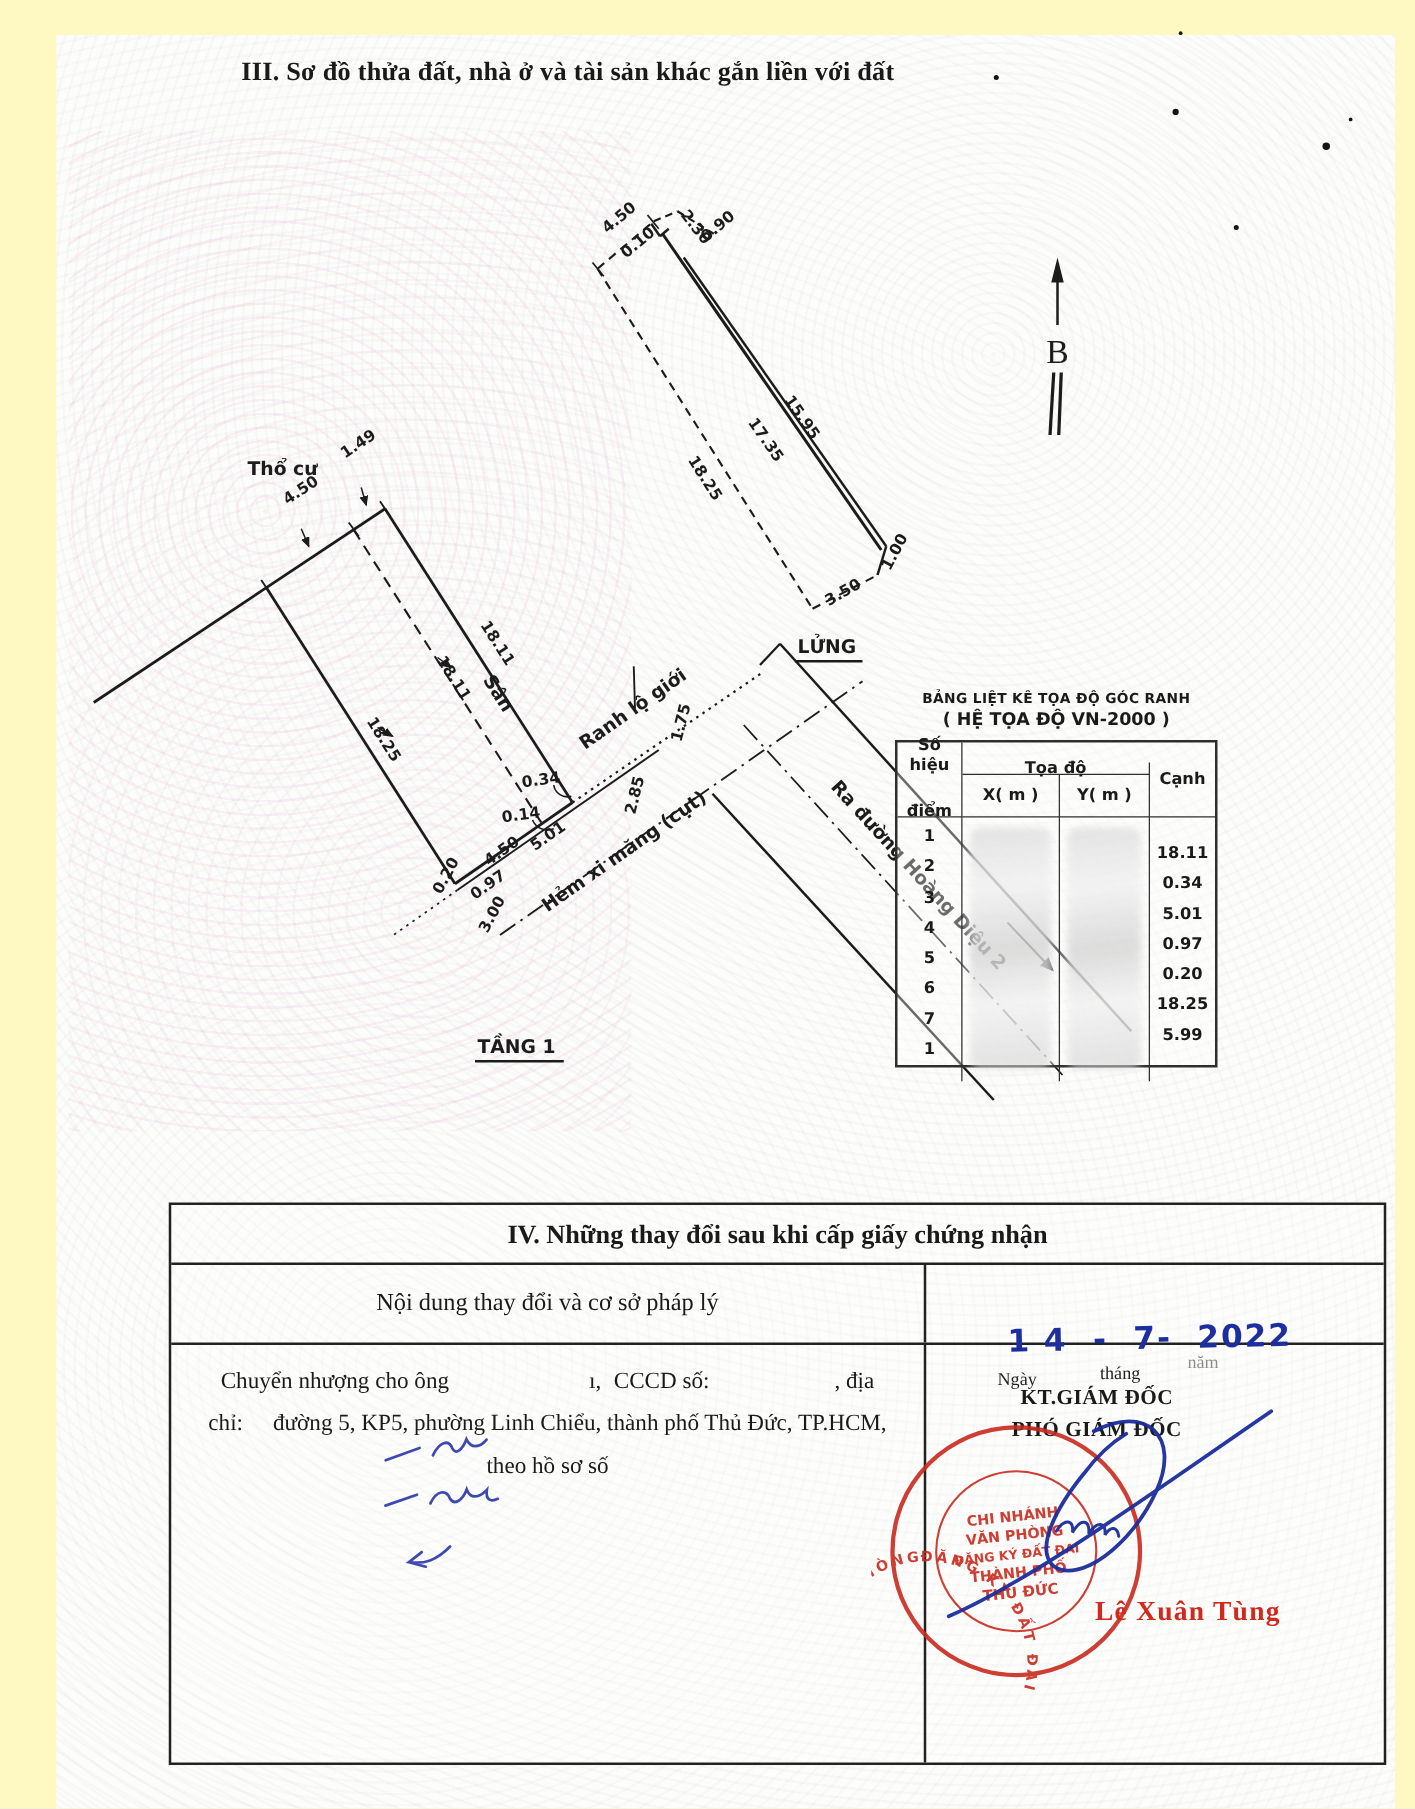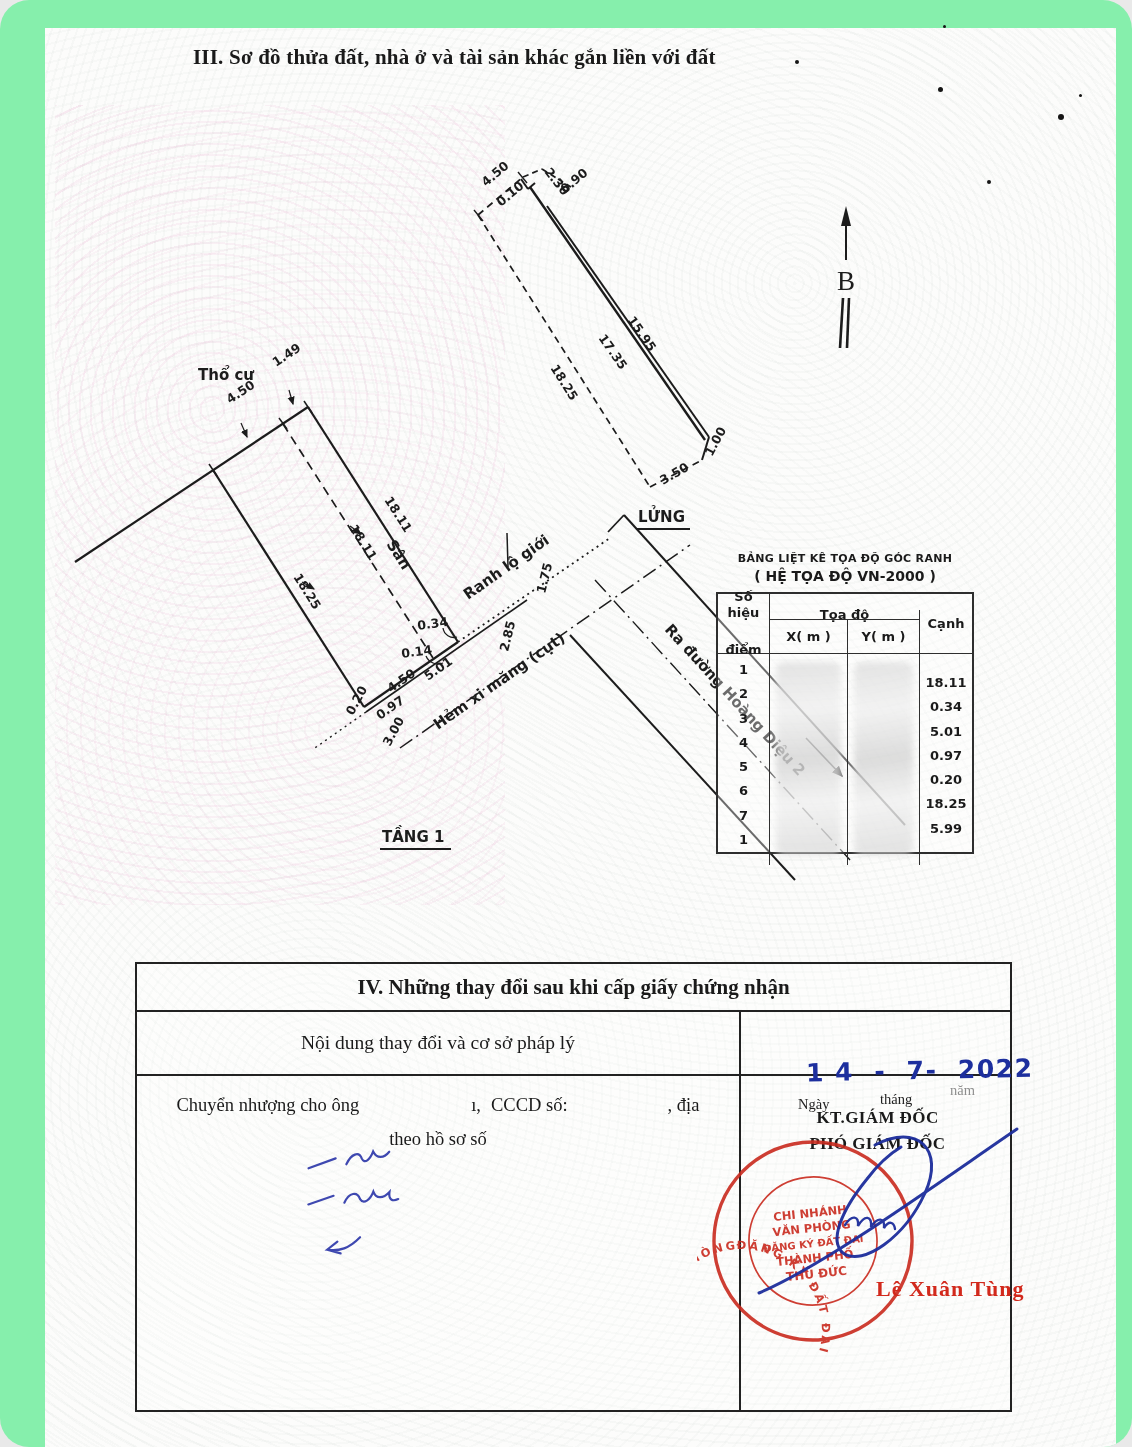--- a/index.html
+++ b/index.html
@@ -1,17 +1,17 @@
 <!DOCTYPE html>
 <html><head>
 <meta charset="utf-8">
 <style>
   html,body{margin:0;padding:0;background:#e9e9e9;}
-  #page{position:relative;width:1132px;height:1447px;background:#86efac;overflow:hidden;
-        font-family:"Liberation Serif",serif;color:#1a1a1a;border-radius:29px;}
+  #page{position:relative;width:1132px;height:1447px;background:#fef9c3;overflow:hidden;
+        font-family:"Liberation Serif",serif;color:#1a1a1a;}
   .abs{position:absolute;}
   #paper{position:absolute;left:45px;top:28px;width:1071px;height:1419px;background:#fcfcfb;}
   #paper::after{content:"";position:absolute;inset:0;pointer-events:none;
     background:
       repeating-radial-gradient(circle at 70% 18%, rgba(140,160,150,0.05) 0 2px, transparent 2px 8px),
       repeating-radial-gradient(circle at 25% 75%, rgba(140,160,150,0.045) 0 2px, transparent 2px 9px);}
   .watermark{position:absolute;left:55px;top:105px;width:450px;height:800px;pointer-events:none;
     background:
       repeating-radial-gradient(circle at 35% 38%, rgba(224,140,190,0.10) 0 2px, transparent 2px 11px),
       repeating-radial-gradient(circle at 62% 78%, rgba(224,140,190,0.07) 0 2px, transparent 2px 14px);
@@ -33,21 +33,21 @@
   .ct-box div{box-sizing:border-box;}
   .b-r{border-right:1.5px solid #2e2e2e;} .b-b{border-bottom:1.5px solid #2e2e2e;gap:20px;}
   .ct-cell{display:flex;align-items:center;justify-content:center;text-align:center;}
   .ct-points span,.ct-edges span{display:block;height:24.3px;line-height:24.3px;text-align:center;}
   .ct-points{padding-top:4px;} .ct-edges{padding-top:17px;}
   .ct-datacol{position:relative;}
   .smudge{position:absolute;left:6px;right:6px;top:8px;bottom:10px;border-radius:8px;opacity:.7;
     background:linear-gradient(175deg,#d9d9d9 0%,#efefef 25%,#cfcfcf 50%,#f0f0f0 72%,#d6d6d6 100%);
     filter:blur(3px);}
   
-  #sec4{position:absolute;left:135px;top:962px;width:877px;height:450px;border:2.2px solid #222;
+  #sec4{position:absolute;left:135px;top:962px;width:974px;height:450px;border:2.2px solid #222;
         box-sizing:border-box;background:rgba(255,255,255,.25);}
   .s4-title{height:48px;border-bottom:2px solid #222;display:flex;align-items:center;justify-content:center;
             font-size:21px;font-weight:bold;box-sizing:border-box;}
   .s4-heads{height:64px;border-bottom:2px solid #222;display:flex;box-sizing:border-box;}
   .s4-hl{width:604px;border-right:2px solid #222;display:flex;align-items:center;justify-content:center;
          font-size:19.5px;box-sizing:border-box;}
   .s4-hr{flex:1;display:flex;flex-direction:column;align-items:center;justify-content:center;
          font-size:19.5px;line-height:1.35;}
   .s4-body{display:flex;height:334px;box-sizing:border-box;text-align:center;}
   .s4-bl{width:604px;border-right:2px solid #222;box-sizing:border-box;padding:12px 15px;
@@ -224,20 +224,23 @@
   <div id="sec4">
     <div class="s4-title">IV. Những thay đổi sau khi cấp giấy chứng nhận</div>
     <div class="s4-heads">
       <div class="s4-hl">Nội dung thay đổi và cơ sở pháp lý</div>
     </div>
     <div class="s4-body">
       <div class="s4-bl">
         <div>
           <span>Chuyển nhượng cho ông</span><span class="gap" style="width:112px"></span><span>ı,</span><span class="gap" style="width:10px"></span><span>CCCD số:</span><span class="gap" style="width:100px"></span><span>, địa</span>
         </div>
+        <div>
+          <span>chỉ:</span><span class="gap" style="width:24px"></span><span>đường 5, KP5, phường Linh Chiểu, thành phố Thủ Đức, TP.HCM,</span>
+        </div>
         <div><span>theo hồ sơ số</span></div>
       </div>
       <div class="s4-br"></div>
     </div>
   </div>
 
   <span class="abs datehint" style="left:798px;top:1096px;">Ngày</span>
   <span class="abs datehint" style="left:880px;top:1091px;">tháng</span>
   <span class="abs datehint" style="left:950px;top:1082px;opacity:.5;">năm</span>
   <div id="datestamp">1 4  -  7-  2022</div>

